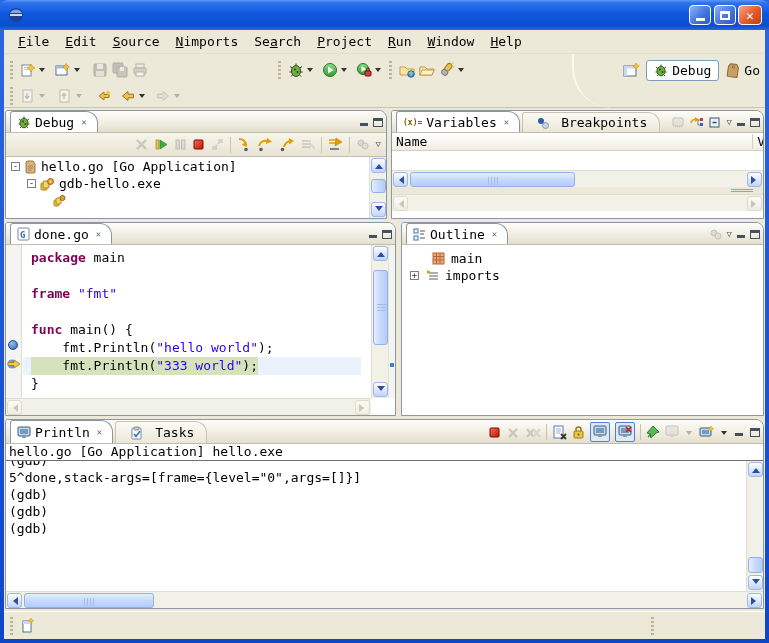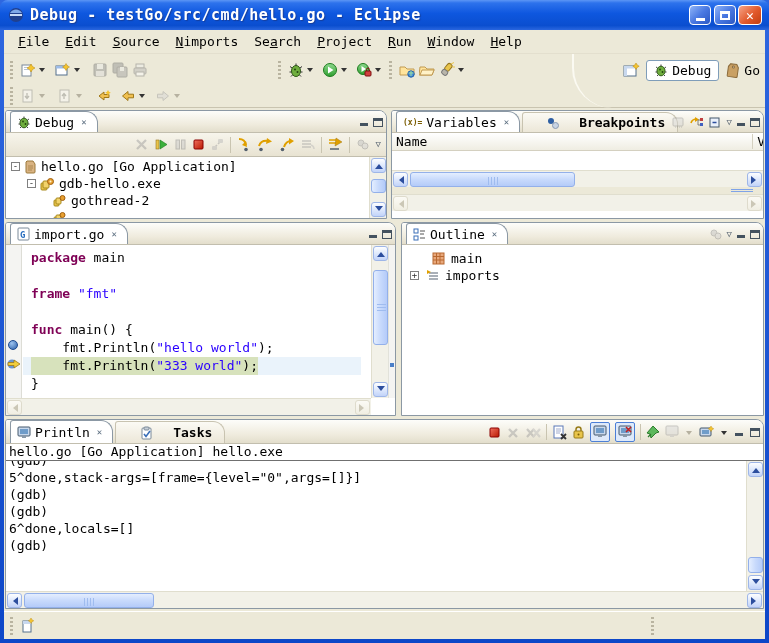--- a/index.html
+++ b/index.html
@@ -44,23 +44,23 @@
     border-radius:3px;padding:2px 7px;}
   #persp-go{display:flex;align-items:center;gap:4px;padding:2px 3px;}
   
   .view{position:absolute;background:#fff;border:1px solid #8B98A4;border-radius:3px 8px 0 0;
     display:flex;flex-direction:column;overflow:hidden;}
   .tabbar{height:22px;background:linear-gradient(180deg,#FDFDFA,#EFEBDD 65%,#E3DECC);
     border-bottom:1px solid #C2BEAE;display:flex;align-items:flex-end;position:relative;flex:none;}
   .tab{height:21px;display:flex;align-items:center;gap:4px;background:#fff;
     border:1px solid #8B98A4;border-bottom:none;border-radius:3px 12px 0 0;
     padding:0 10px 0 6px;margin-left:4px;position:relative;z-index:2;}
-  .tab2{height:20px;display:flex;align-items:center;gap:20px;
+  .tab2{height:20px;display:flex;align-items:center;gap:12px;
     background:linear-gradient(180deg,#FBFAF4,#ECE7D8);border:1px solid #C8C3B0;border-bottom:none;
-    border-radius:3px 12px 0 0;padding:0 12px 0 24px;margin-left:2px;font-weight:bold;}
+    border-radius:3px 12px 0 0;padding:0 12px 0 14px;margin-left:2px;}
   .tab-x{font-size:9px;color:#5F7183;margin-left:3px;}
   .vtools{position:absolute;right:3px;top:0;height:22px;display:flex;align-items:center;gap:3px;z-index:3;}
   .vm{font-size:9px;color:#55616E;line-height:1;padding:0 1px;}
   .mm-min{width:11px;height:10px;position:relative;}
   .mm-min:after{content:"";position:absolute;left:1px;bottom:1px;width:8px;height:3px;background:#44525F;}
   .mm-max{width:10px;height:9px;border:1px solid #44525F;border-top:3px solid #44525F;}
   .vbar{height:24px;background:linear-gradient(180deg,#F7F5EC,#E8E3D2);border-bottom:1px solid #C2BEAE;
     display:flex;align-items:center;justify-content:flex-end;padding-right:4px;flex:none;}
   .content{flex:1;position:relative;background:#fff;overflow:hidden;}
   
@@ -112,21 +112,20 @@
 <body>
 
 <div id="titlebar">
   <span class="ic" style="margin-left:8px;">
     <svg width="16" height="16">
         <circle cx="8" cy="8" r="7" fill="#20408F"></circle>
         <path d="M2 6 A7 7 0 0 1 14 6 Z" fill="#7FA8E8"></path>
         <rect x="2" y="7" width="12" height="2" fill="#C9DBF7"></rect>
       </svg>
   </span>
-  <span id="title-text">Debug - testGo/src/cmd/hello.go - Eclipse</span>
 </div>
 <div class="winbtn blue" style="right:58px;">
     <span class="glyph-min"></span>
   </div>
 <div class="winbtn blue" style="right:33px;">
     <span class="glyph-max"></span>
   </div>
 <div class="winbtn red" style="right:7px;width:24px;">
     <span class="glyph-x">✕</span>
   </div>
@@ -429,28 +428,20 @@
               <circle cx="10.5" cy="4.5" r="1" fill="#FFF4D0"></circle>
             </svg></span>
         <span>gdb-hello.exe</span>
       </div>
       <div class="trow" style="padding-left:46px;">
         <span class="ic" style="margin-right:5px;"><svg width="14" height="14">
               <rect x="2" y="6" width="5" height="6" rx="1" fill="#E8C44A" stroke="#A88A1E"></rect>
               <rect x="4" y="4" width="5" height="6" rx="1" fill="#F2D36A" stroke="#A88A1E"></rect>
               <circle cx="10.5" cy="4" r="2.5" fill="#E8A030" stroke="#A06010"></circle>
             </svg></span>
-        <span>gothread-2</span>
-      </div>
-      <div class="trow" style="padding-left:46px;">
-        <span class="ic" style="margin-right:5px;"><svg width="14" height="14">
-              <rect x="2" y="6" width="5" height="6" rx="1" fill="#E8C44A" stroke="#A88A1E"></rect>
-              <rect x="4" y="4" width="5" height="6" rx="1" fill="#F2D36A" stroke="#A88A1E"></rect>
-              <circle cx="10.5" cy="4" r="2.5" fill="#E8A030" stroke="#A06010"></circle>
-            </svg></span>
       </div>
     </div>
     <div class="sbv" style="right:0;top:0;bottom:0;">
       <span class="sbtn" style="top:1px;left:1px;">
           <span class="chu"></span>
         </span>
       <span class="thumbv" style="top:22px;height:14px;"></span>
       <span class="sbtn" style="bottom:1px;left:1px;">
           <span class="chd"></span>
         </span>
@@ -532,21 +523,21 @@
 
 <div class="view" id="view-editor" style="left:5px;top:222px;width:391px;height:194px;">
   <div class="tabbar">
     <div class="tab">
       <span class="ic">
           <svg width="13" height="14">
             <rect x="1" y="1" width="11" height="12" rx="1" fill="#fff" stroke="#7A8A99"></rect>
             <text x="3" y="10.5" font-size="9" font-weight="bold" fill="#2A6FBF" font-family="DejaVu Sans Mono, monospace">G</text>
           </svg>
         </span>
-      <span>import.go</span>
+      <span>done.go</span>
       <span class="tab-x">✕</span>
     </div>
     <div class="vtools">
       <span class="mm-min"></span>
       <span class="mm-max"></span>
     </div>
   </div>
   <div class="content">
     <div id="ruler">
       <span class="bp-dot" style="position:absolute;left:2px;top:95px;"></span>
@@ -738,21 +729,20 @@
       <span class="mm-max"></span>
     </div>
   </div>
   <div id="console-header">hello.go [Go Application] hello.exe</div>
   <div class="content">
     <div style="position:absolute;left:0;top:-9px;right:18px;">
       <div class="cline">(gdb)</div>
       <div class="cline">5^done,stack-args=[frame={level="0",args=[]}]</div>
       <div class="cline">(gdb)</div>
       <div class="cline">(gdb)</div>
-      <div class="cline">6^done,locals=[]</div>
       <div class="cline">(gdb)</div>
     </div>
     <div class="sbv" style="right:0;top:0;bottom:17px;">
       <span class="sbtn" style="top:1px;left:1px;">
           <span class="chu"></span>
         </span>
       <span class="thumbv" style="bottom:18px;height:16px;"></span>
       <span class="sbtn" style="bottom:1px;left:1px;">
           <span class="chd"></span>
         </span>

